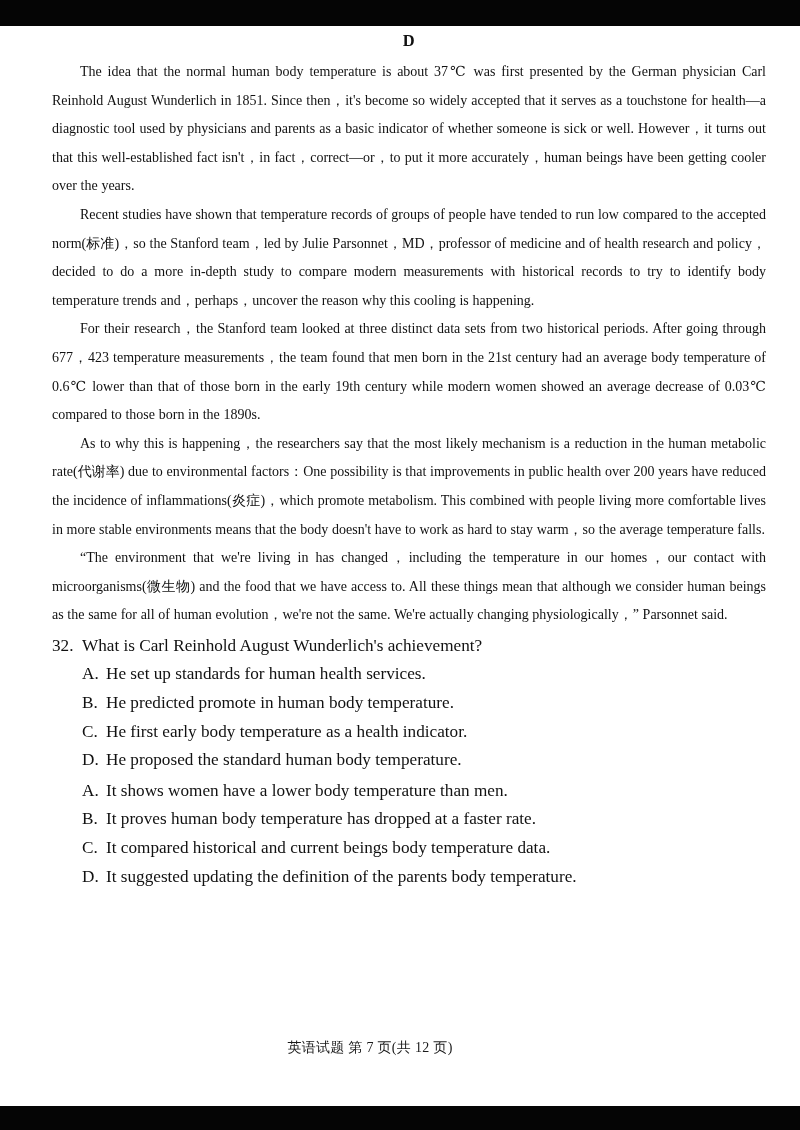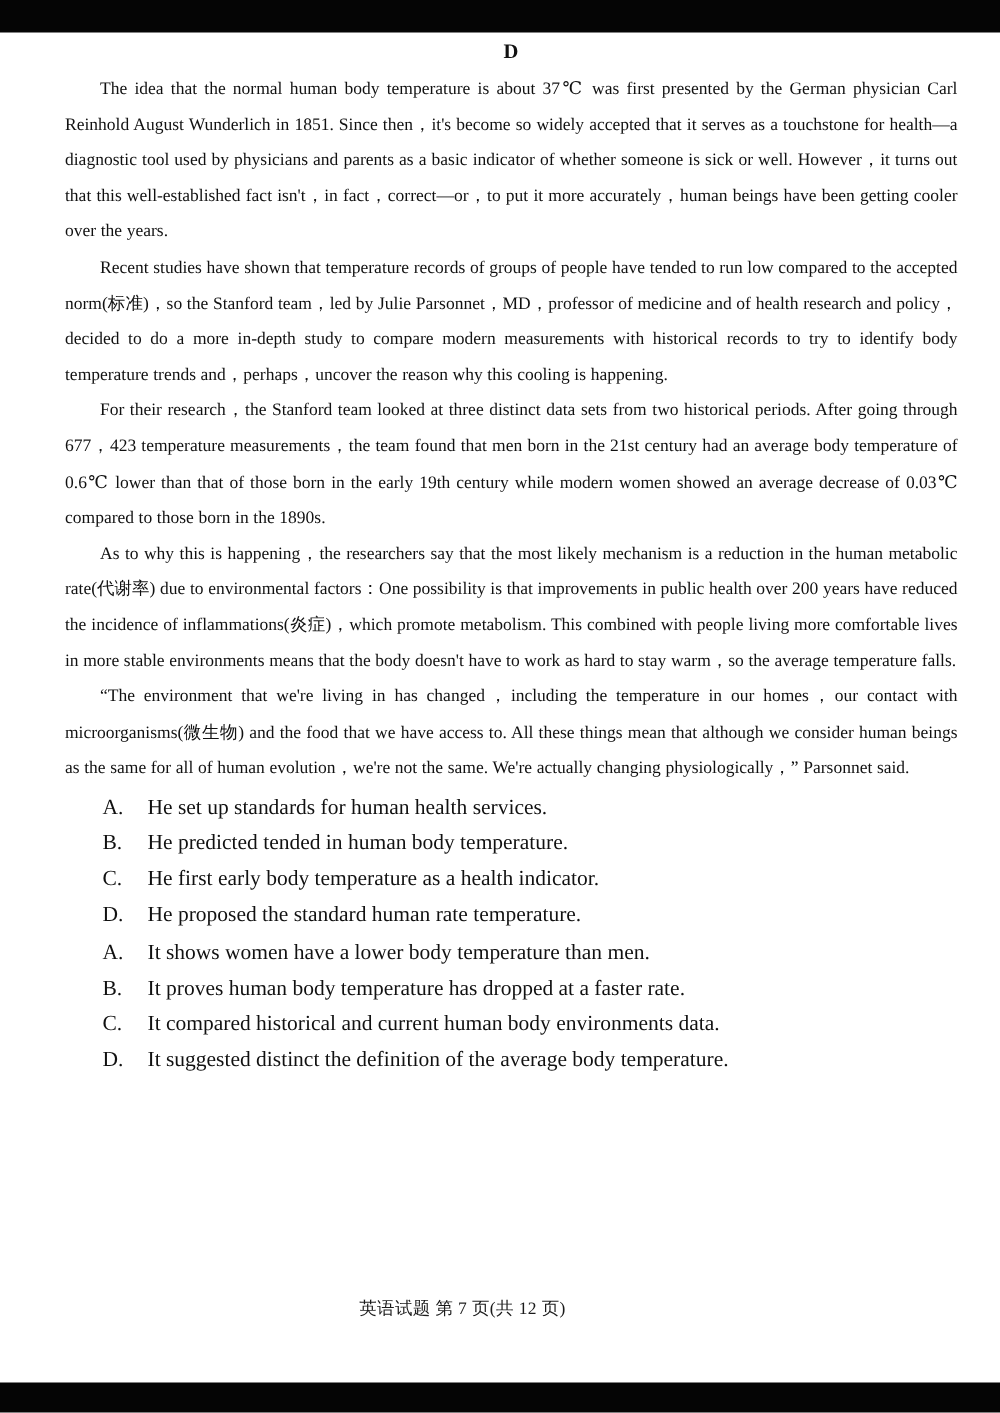--- a/index.html
+++ b/index.html
@@ -99,21 +99,20 @@
     display: flex;
     align-items: baseline;
   }
   .opt-letter {
     display: inline-block;
     min-width: 24px;
     flex: 0 0 auto;
   }
   .opt-text {
     flex: 1 1 auto;
-    margin-left: 12px;
   }
 
   .footer {
     position: absolute;
     left: 0;
     top: 1038px;
     width: 740px;
     text-align: center;
     font-size: 14px;
     line-height: 20px;
@@ -133,54 +132,58 @@
 
     <div class="section-letter">D</div>
 
     <p class="para">The idea that the normal human body temperature is about 37℃ was first presented by the German physician Carl Reinhold August Wunderlich in 1851. Since then，it's become so widely accepted that it serves as a touchstone for health—a diagnostic tool used by physicians and parents as a basic indicator of whether someone is sick or well. However，it turns out that this well-established fact isn't，in fact，correct—or，to put it more accurately，human beings have been getting cooler over the years.</p>
     <p class="para">Recent studies have shown that temperature records of groups of people have tended to run low compared to the accepted norm(标准)，so the Stanford team，led by Julie Parsonnet，MD，professor of medicine and of health research and policy，decided to do a more in-depth study to compare modern measurements with historical records to try to identify body temperature trends and，perhaps，uncover the reason why this cooling is happening.</p>
     <p class="para">For their research，the Stanford team looked at three distinct data sets from two historical periods. After going through 677，423 temperature measurements，the team found that men born in the 21st century had an average body temperature of 0.6℃ lower than that of those born in the early 19th century while modern women showed an average decrease of 0.03℃ compared to those born in the 1890s.</p>
     <p class="para">As to why this is happening，the researchers say that the most likely mechanism is a reduction in the human metabolic rate(代谢率) due to environmental factors：One possibility is that improvements in public health over 200 years have reduced the incidence of inflammations(炎症)，which promote metabolism. This combined with people living more comfortable lives in more stable environments means that the body doesn't have to work as hard to stay warm，so the average temperature falls.</p>
     <p class="para">“The environment that we're living in has changed，including the temperature in our homes，our contact with microorganisms(微生物) and the food that we have access to. All these things mean that although we consider human beings as the same for all of human evolution，we're not the same. We're actually changing physiologically，” Parsonnet said.</p>
 
     <div class="q-block">
+      <div class="q-stem">
+        <span class="q-num">32.</span>
+        <span class="q-text">What is Carl Reinhold August Wunderlich's achievement?</span>
+      </div>
       <div class="opt">
         <span class="opt-letter">A.</span>
         <span class="opt-text">He set up standards for human health services.</span>
       </div>
       <div class="opt">
         <span class="opt-letter">B.</span>
-        <span class="opt-text">He predicted tended in human body temperature.</span>
+        <span class="opt-text">He predicted promote in human body temperature.</span>
       </div>
       <div class="opt">
         <span class="opt-letter">C.</span>
         <span class="opt-text">He first early body temperature as a health indicator.</span>
       </div>
       <div class="opt">
         <span class="opt-letter">D.</span>
-        <span class="opt-text">He proposed the standard human rate temperature.</span>
+        <span class="opt-text">He proposed the standard human body temperature.</span>
       </div>
     </div>
 
     <div class="q-block">
       <div class="opt">
         <span class="opt-letter">A.</span>
         <span class="opt-text">It shows women have a lower body temperature than men.</span>
       </div>
       <div class="opt">
         <span class="opt-letter">B.</span>
         <span class="opt-text">It proves human body temperature has dropped at a faster rate.</span>
       </div>
       <div class="opt">
         <span class="opt-letter">C.</span>
-        <span class="opt-text">It compared historical and current human body environments data.</span>
+        <span class="opt-text">It compared historical and current beings body temperature data.</span>
       </div>
       <div class="opt">
         <span class="opt-letter">D.</span>
-        <span class="opt-text">It suggested distinct the definition of the average body temperature.</span>
+        <span class="opt-text">It suggested updating the definition of the parents body temperature.</span>
       </div>
     </div>
 
   </div>
 
   <div class="footer">英语试题 第 7 页(共 12 页)</div>
 
   <div class="scan-band-bottom"></div>
 
 </div>

